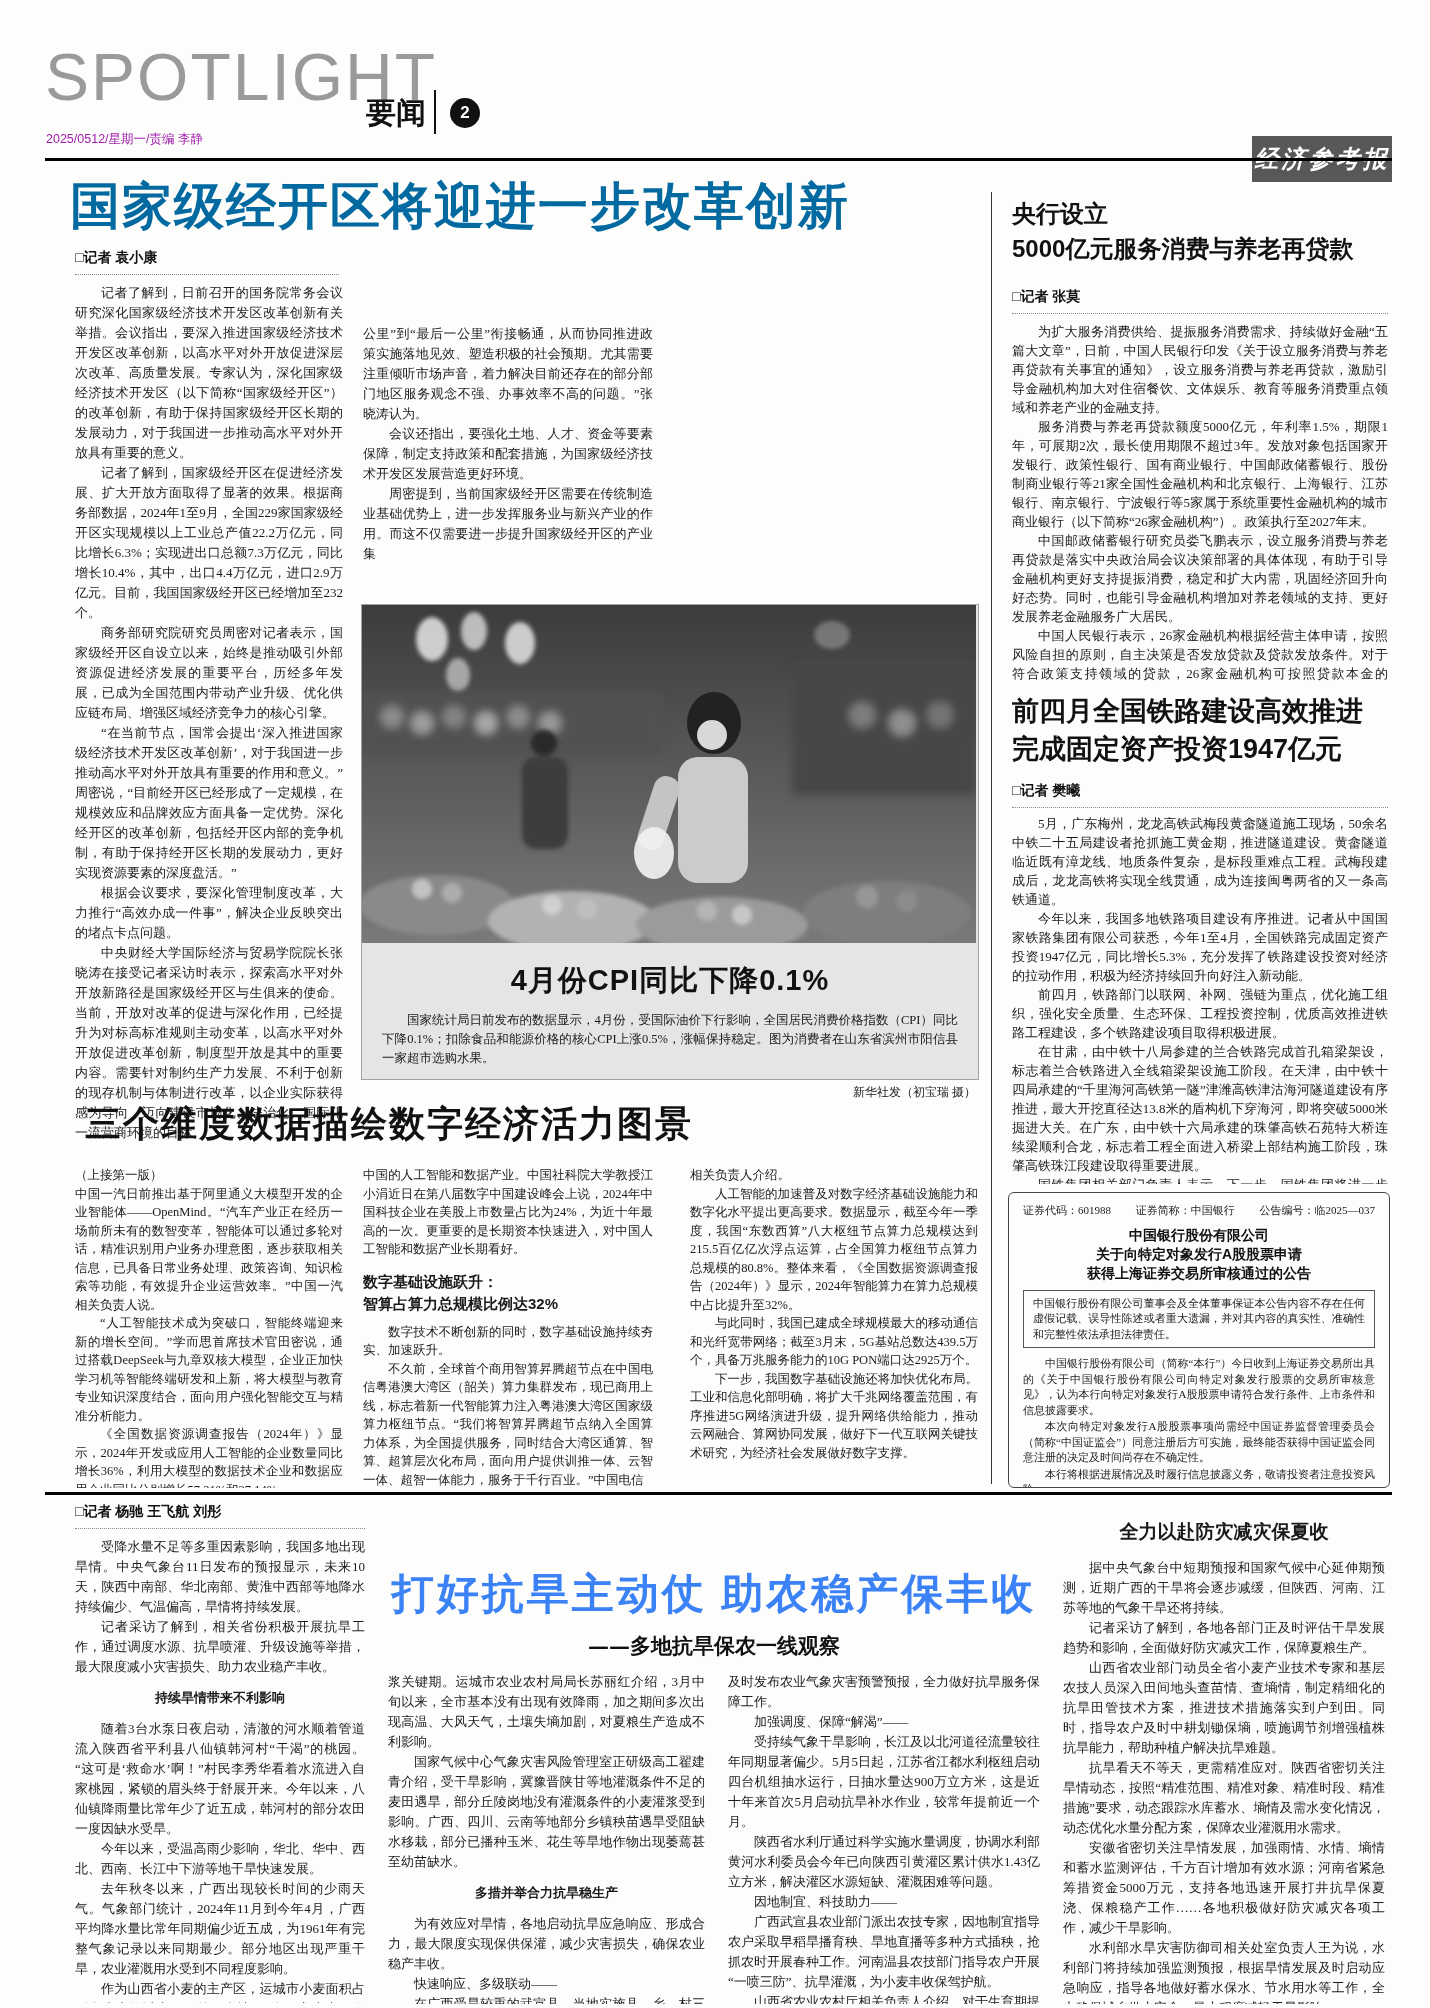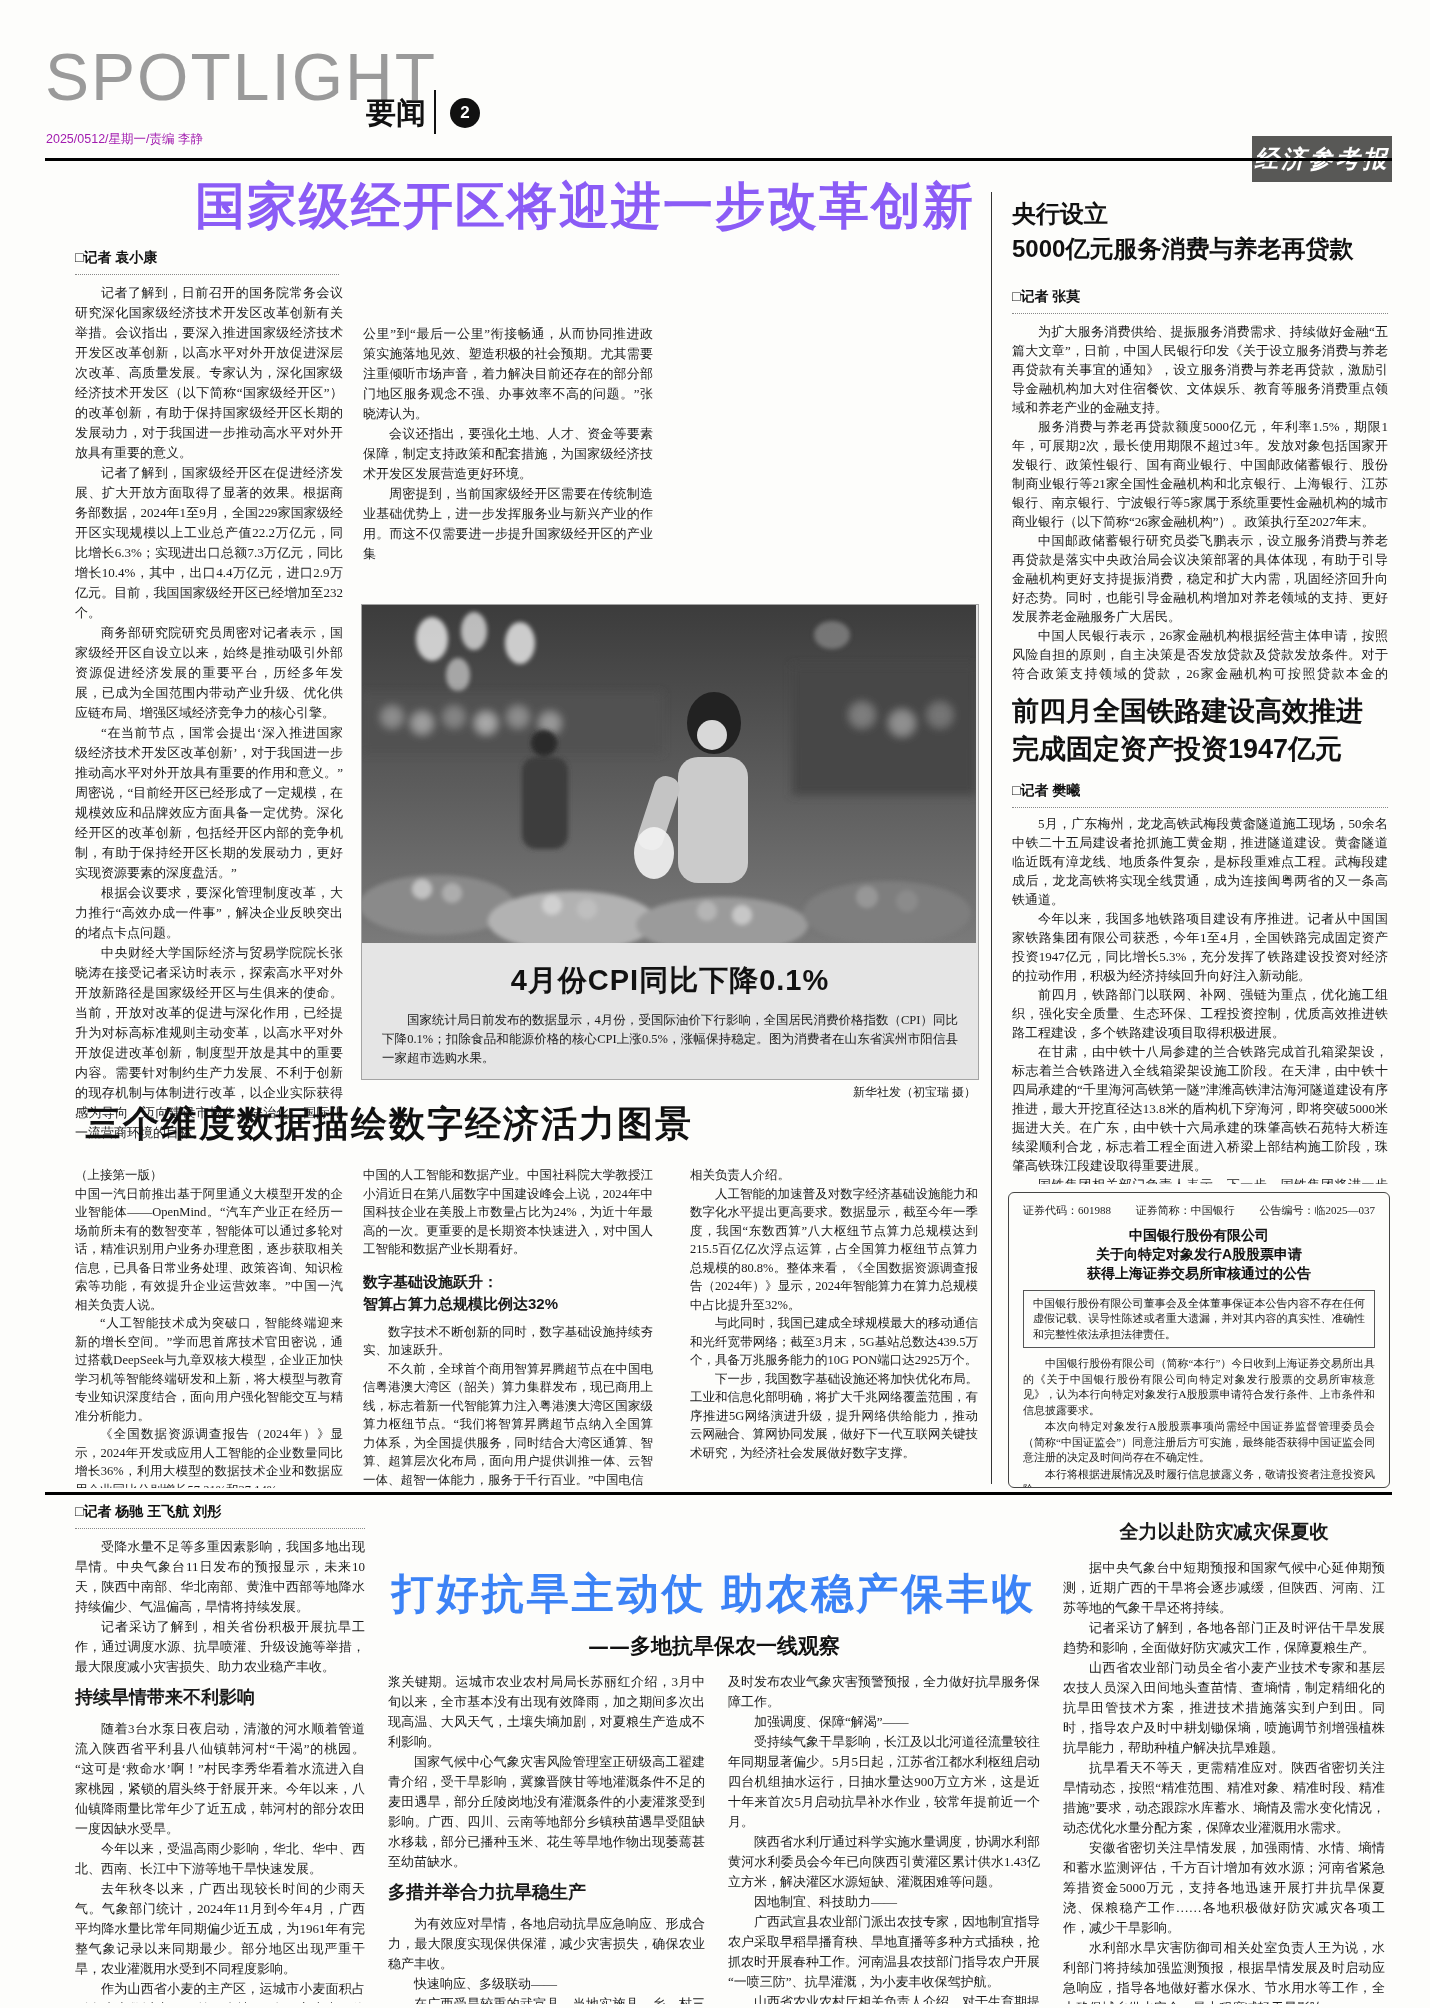--- a/index.html
+++ b/index.html
@@ -14,30 +14,30 @@
   .pgnum{width:30px;height:30px;border-radius:50%;background:#111;color:#fff;
          font-family:"Liberation Sans",sans-serif;font-size:17px;font-weight:bold;
          display:flex;align-items:center;justify-content:center;}
   .dateline{font-family:"Liberation Sans",sans-serif;font-size:12.5px;color:#a21caf;}
   .masthead{background:#585856;color:#fff;display:flex;align-items:center;justify-content:center;
             font-family:"DejaVu Serif",serif;font-style:italic;font-weight:bold;font-size:24px;letter-spacing:3px;}
   .rule{background:#000;}
   .vrule{background:#333;width:1px;}
   
   .h-lead{font-family:"DejaVu Serif",serif;font-weight:900;font-size:50px;letter-spacing:2px;
-          text-align:right;line-height:1.1;color:#8b5cf6;}
+          text-align:left;line-height:1.1;color:#0369a1;}
   .h-sans{font-family:"Liberation Sans","DejaVu Sans",sans-serif;font-weight:bold;color:#111;}
   .byline{font-family:"Liberation Sans",sans-serif;font-size:14px;font-weight:bold;color:#111;
           padding-bottom:7px;border-bottom:1.5px dotted #888;}
   
   .copy{font-size:13px;line-height:20px;overflow:hidden;}
   .copy p{margin:0;text-indent:2em;text-align:justify;}
   .copy p.cont{text-indent:0;}
-  .copy p.sub{text-indent:0;text-align:left;font-family:Liberation Mono, monospace;
-              font-weight:bold;font-size:18px;margin:11px 0;}
+  .copy p.sub{text-indent:0;text-align:center;font-family:Liberation Sans, sans-serif;
+              font-weight:bold;font-size:13px;margin:11px 0;}
   .copy p.subleft{text-indent:0;text-align:left;font-family:"Liberation Sans",sans-serif;
               font-weight:bold;font-size:15px;line-height:22px;margin:12px 0 8px;white-space:pre-line;}
   .copy p.submajor{text-indent:0;text-align:center;font-family:"Liberation Sans",sans-serif;
               font-weight:bold;font-size:19px;margin:0 0 16px;}
   .copy.small{font-size:13px;line-height:19px;}
   .copy.mid{font-size:12.5px;line-height:18.5px;}
   
   .photoframe{border:1px solid #a3a3a3;background:#e5e5e5;}
   .cap-title{font-family:"Liberation Sans",sans-serif;font-weight:600;font-size:29px;
              text-align:center;letter-spacing:1px;margin:14px 0 10px;color:#111;}

